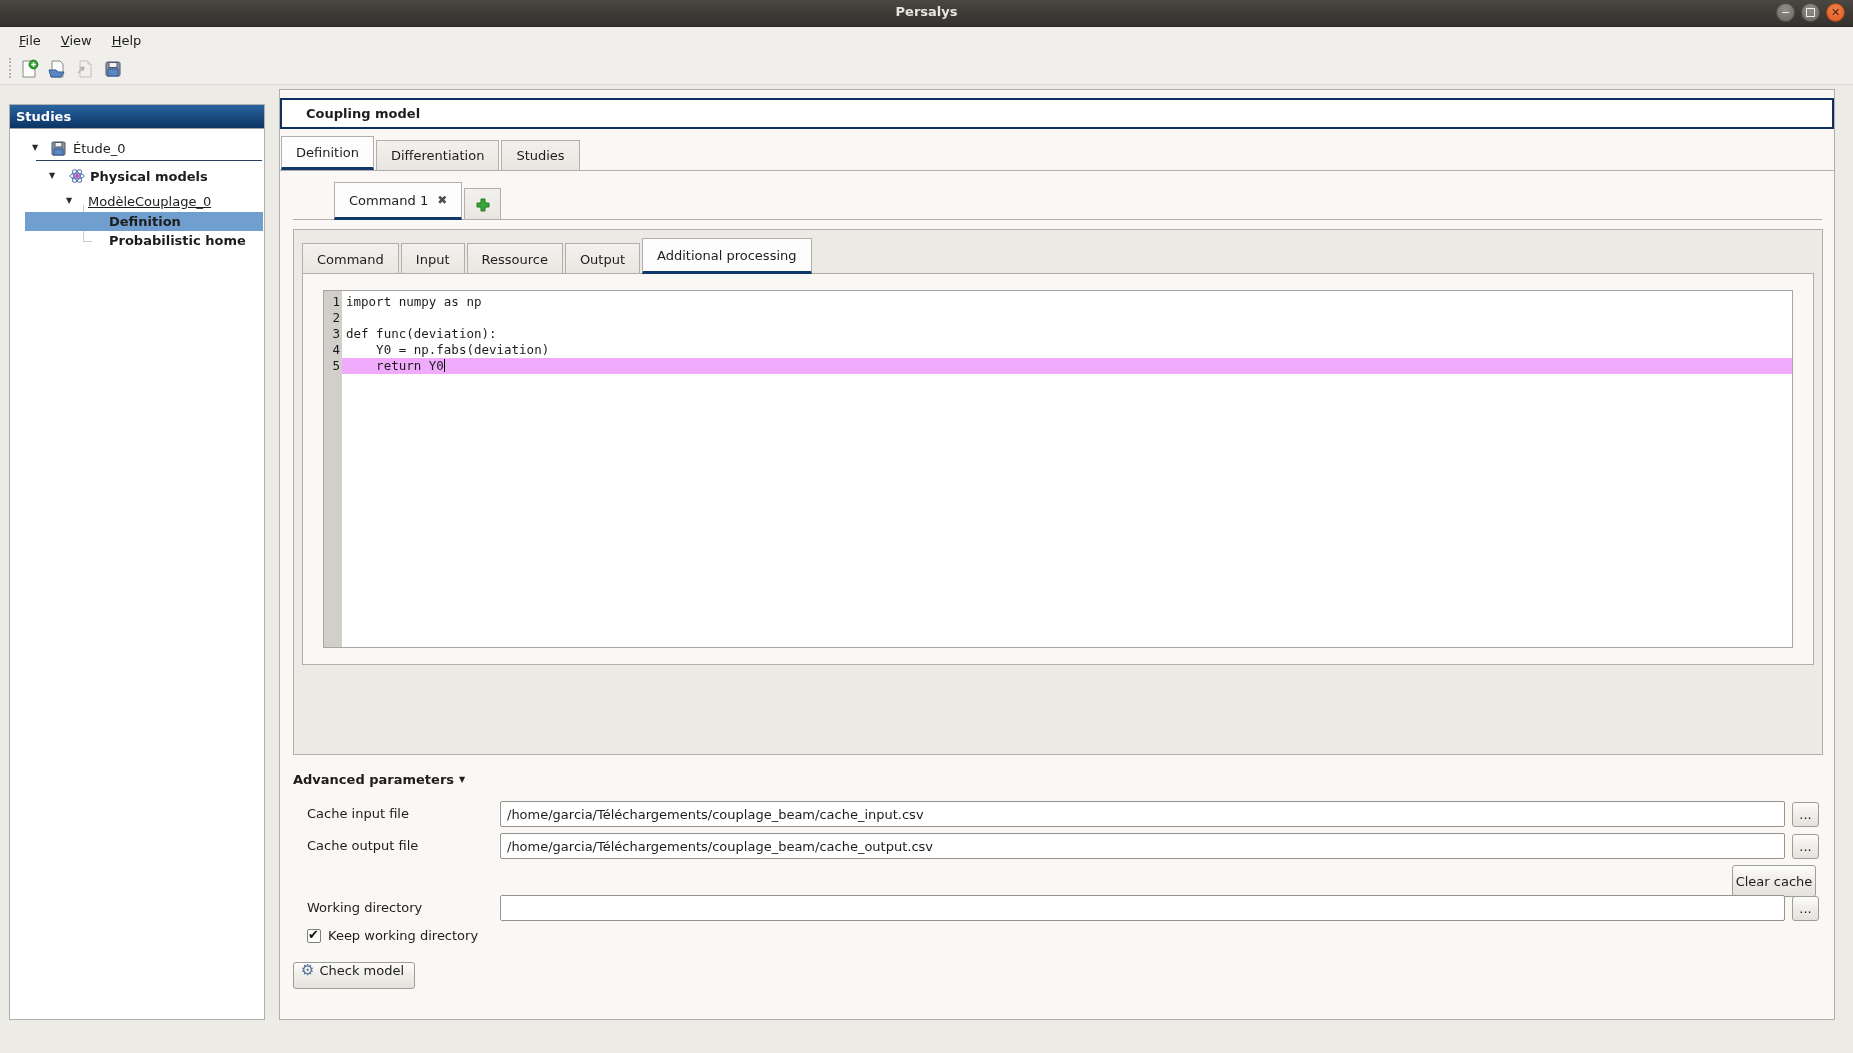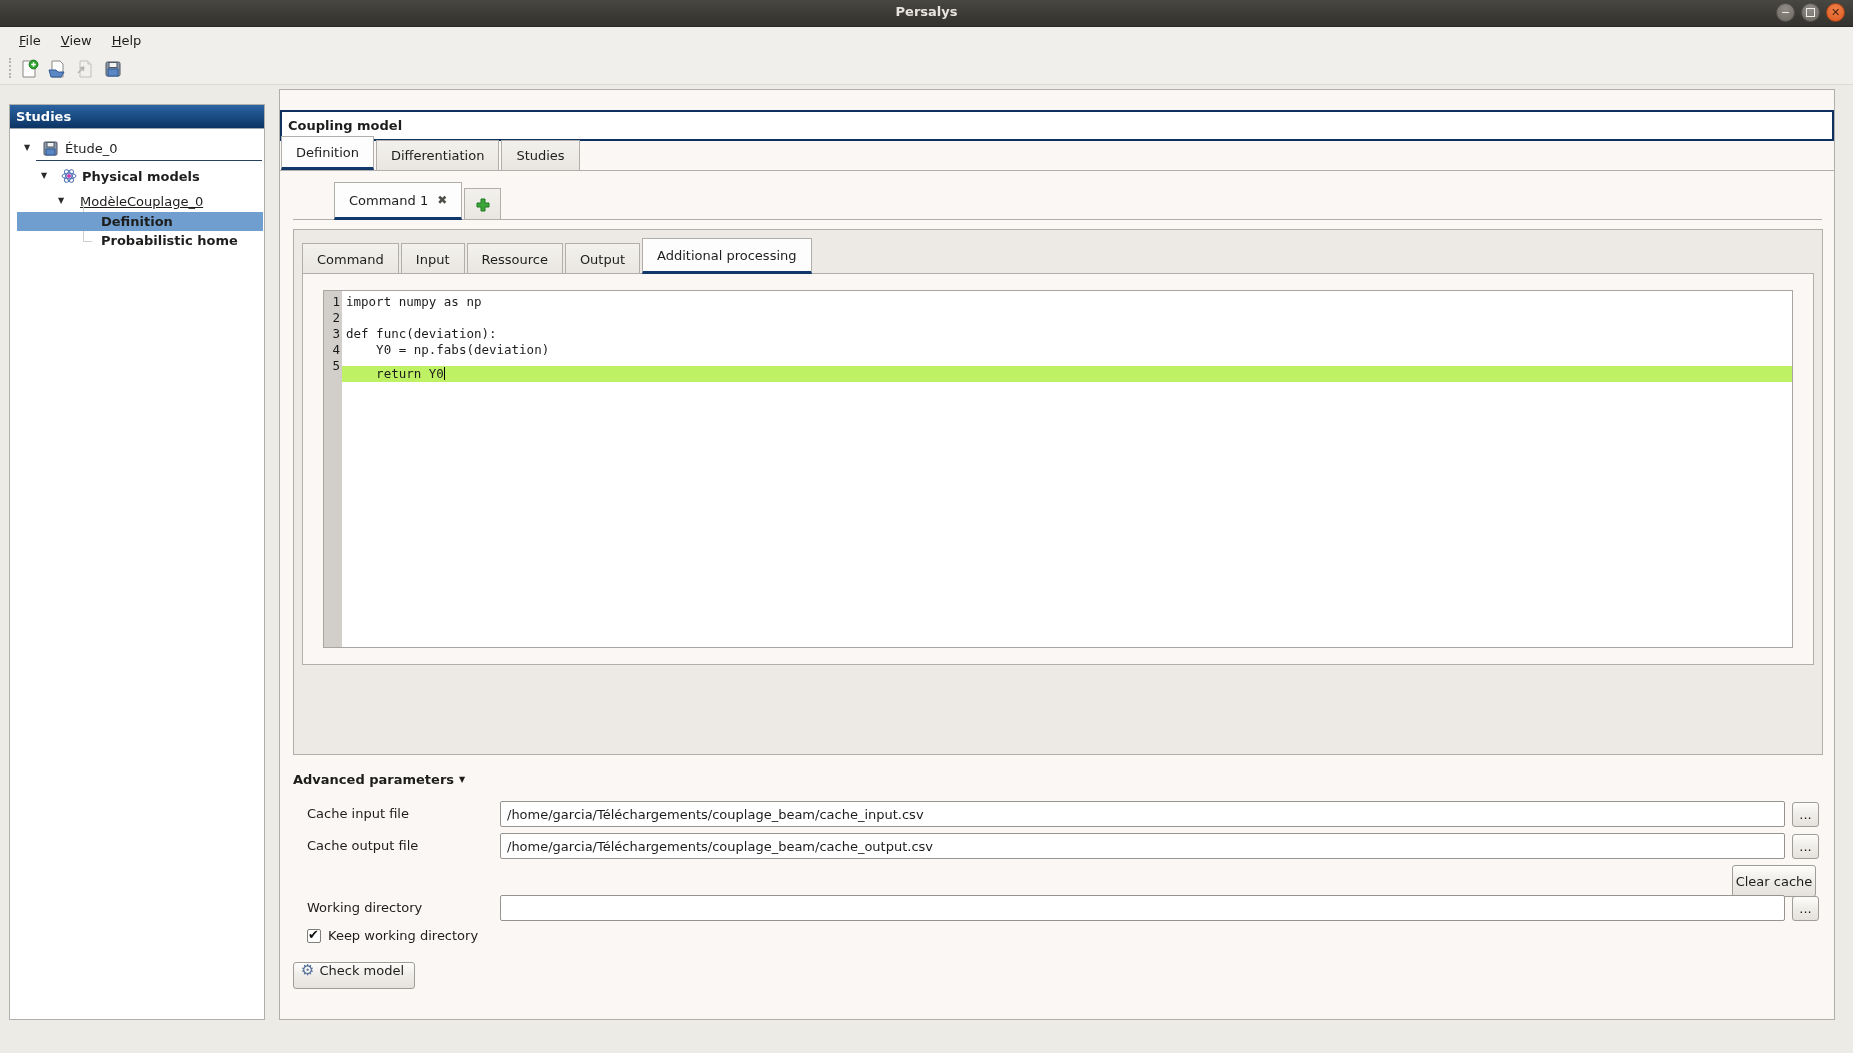--- a/index.html
+++ b/index.html
@@ -26,33 +26,33 @@
 
   
   #toolbar{position:absolute;left:0;top:53px;width:100%;height:31px;background:#f1efeb;border-bottom:1px solid #dcdad5;}
   #toolbar .grip{position:absolute;left:9px;top:5px;height:20px;width:3px;border-left:2px dotted #b6b4af;}
   .tool-icon{position:absolute;top:4px;width:24px;height:24px;display:flex;align-items:center;justify-content:center;border-radius:3px;}
 
   
   #sidebar{position:absolute;left:9px;top:104px;width:256px;height:916px;background:#ffffff;border:1px solid #b1afab;box-sizing:border-box;}
   #studies-header{height:23px;background:linear-gradient(#2a64a2,#0b3463);color:#fff;font-weight:bold;
     display:flex;align-items:center;padding-left:6px;border-bottom:1px solid #9fa5ad;}
-  .tree-row{position:absolute;left:7px;right:1px;height:20px;display:flex;align-items:center;}
+  .tree-row{position:absolute;left:15px;right:1px;height:20px;display:flex;align-items:center;}
   .tree-arrow{position:absolute;font-size:8px;color:#2b2b2b;top:5px;}
   .tree-arrow::before{content:"▼";}
   .tree-label{position:absolute;white-space:nowrap;}
   .bold{font-weight:bold;}
   .selected-row{background:#6f9ecf;}
   #study-underline{position:absolute;left:26px;right:2px;top:55px;border-top:1px solid #27405e;}
   .branch{position:absolute;background:#cfcdc9;}
 
   
   #main-panel{position:absolute;left:279px;top:89px;width:1556px;height:931px;background:#fbf7f4;border:1px solid #b1afab;box-sizing:border-box;}
   #model-title-box{position:absolute;left:0;top:8px;width:1554px;height:31px;background:#fff;border:2px solid #0e3160;box-sizing:border-box;
-    display:flex;align-items:center;padding-left:6px;font-weight:bold;margin-top:12px;}
+    display:flex;align-items:center;padding-left:24px;font-weight:bold;}
 
   
   .tabbar{position:absolute;display:flex;align-items:flex-end;}
   .tab{box-sizing:border-box;border:1px solid #b1afab;border-bottom:none;background:linear-gradient(#f3f1ed,#e9e6e1);
     display:flex;align-items:center;justify-content:center;padding:0 14px;height:30px;margin-right:2px;white-space:nowrap;}
   .tab.active{background:#fdfdfd;height:34px;border-bottom:3px solid #11386b;padding-bottom:0;position:relative;z-index:2;}
 
   #main-tabbar{left:1px;top:46px;height:34px;}
   #pane-topline{position:absolute;left:0;top:80px;width:100%;border-top:1px solid #b1afab;}
 
@@ -69,21 +69,21 @@
   #inner-tabbar .tab{height:31px;}
   #inner-tabbar .tab.active{height:36px;justify-content:flex-end;}
   #inner-pane{position:relative;width:1512px;height:392px;background:#fbf7f4;border:1px solid #b1afab;box-sizing:border-box;padding:16px 20px;margin-top:-1px;}
 
   
   #code-editor{width:100%;height:358px;background:#fff;border:1px solid #a8a6a2;box-sizing:border-box;display:flex;overflow:hidden;
     font-family:"DejaVu Sans Mono","Liberation Mono",monospace;font-size:12.5px;line-height:16px;}
   #gutter{width:18px;background:#d2cfcb;text-align:right;padding:3px 2px 0 0;box-sizing:border-box;flex:none;color:#1a1a1a;}
   #code-lines{flex:1;padding-top:3px;}
   .code-line{white-space:pre;padding-left:4px;height:16px;}
-  .code-line.hl{background:#bef264;margin-top:8px;}
+  .code-line.hl{background:#f0abfc;}
   .caret{display:inline-block;width:1px;height:13px;background:#000;vertical-align:-2px;}
 
   
   #advanced-label{position:absolute;left:13px;top:682px;font-weight:bold;}
   #advanced-label .arrow{font-size:8px;vertical-align:2px;margin-left:5px;}
   #advanced-label .arrow::before{content:"▼";}
   .form-label{position:absolute;left:27px;white-space:nowrap;}
   .form-input{position:absolute;left:220px;width:1285px;height:26px;box-sizing:border-box;border:1px solid #96948f;border-radius:2px;
     background:#fff;padding:0 6px;font-family:inherit;font-size:13px;color:#1d1d1c;}
   .btn{box-sizing:border-box;border:1px solid #9f9d98;border-radius:3px;background:linear-gradient(#fdfdfc,#f0eeea 45%,#e5e2dd);

